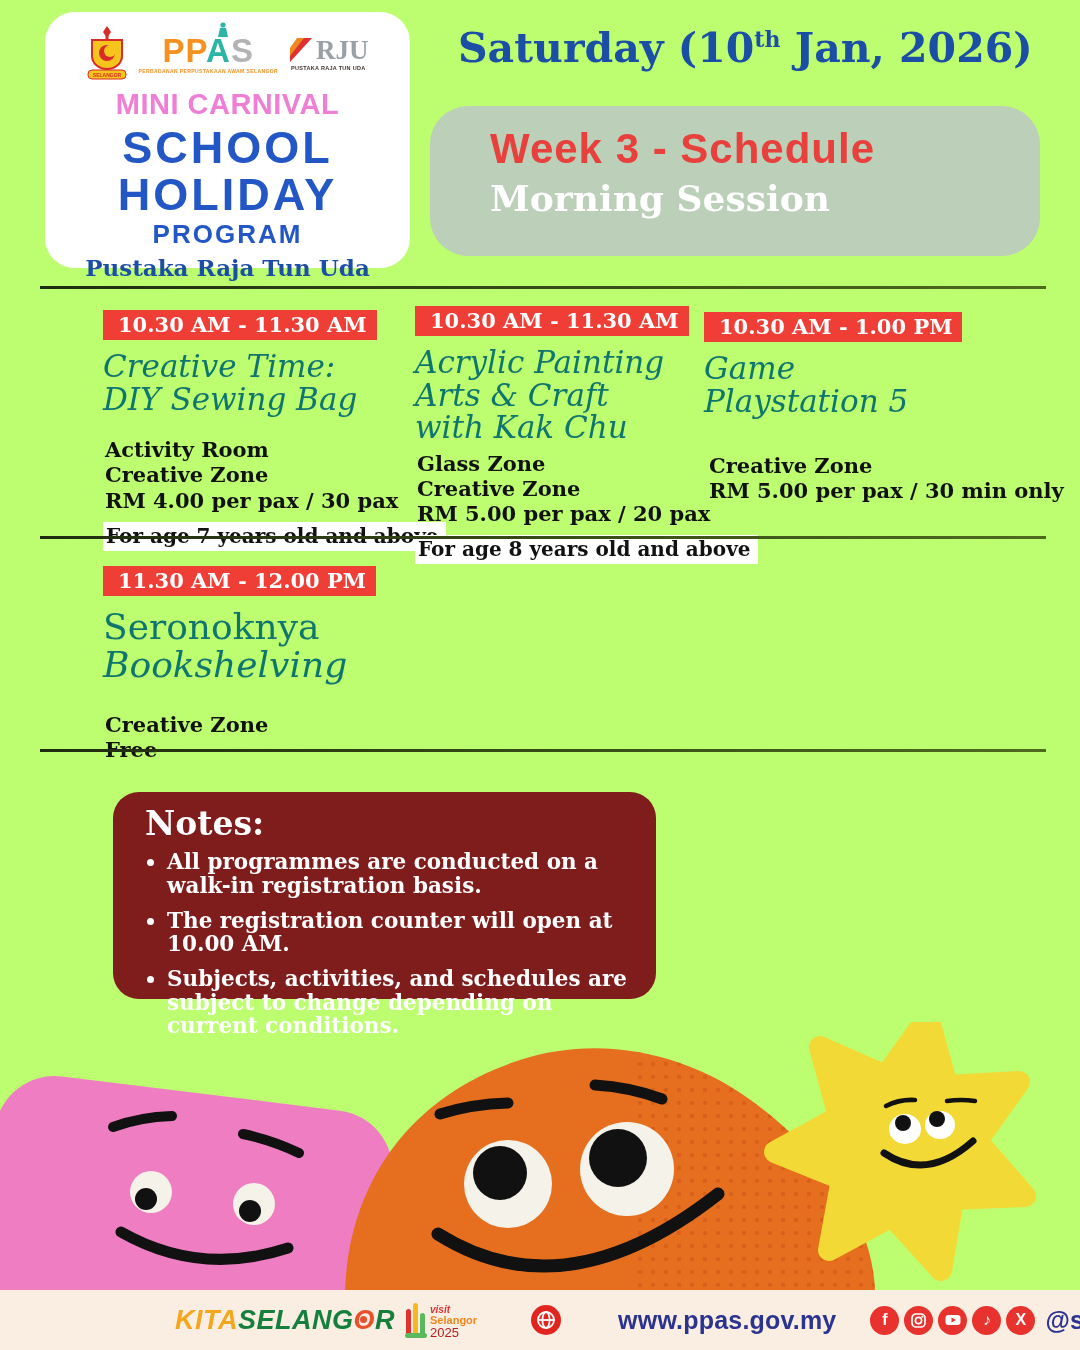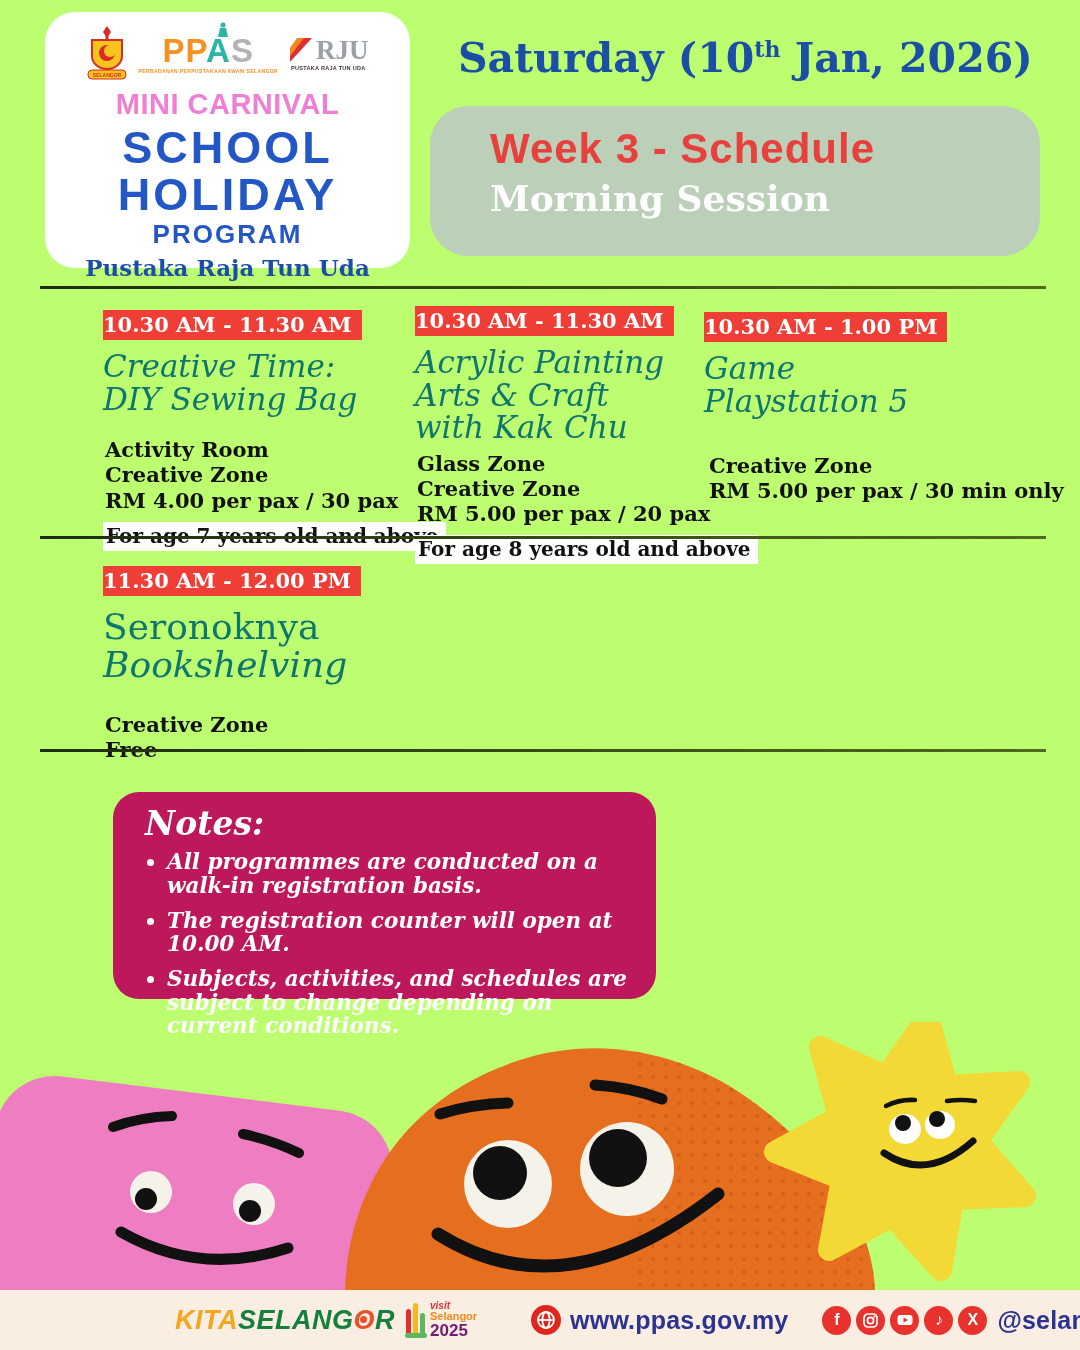--- a/index.html
+++ b/index.html
@@ -19,80 +19,80 @@
   .rju-top{display:flex;align-items:center;gap:2px;}
   .rju-letters{font-family:"Liberation Serif",serif;font-size:27px;color:#9aa0a6;font-weight:bold;letter-spacing:0px;}
   .rju-sub{font-size:5.5px;color:#40342e;font-weight:bold;letter-spacing:.3px;margin-top:2px;white-space:nowrap;}
   .t-pink{color:#ee7fd4;font-weight:900;font-size:29px;letter-spacing:.5px;margin-top:8px;line-height:1;}
   .t-school{color:#2257c5;font-weight:900;font-size:45px;letter-spacing:3px;line-height:1;margin-top:6px;}
   .t-holiday{color:#2257c5;font-weight:900;font-size:45px;letter-spacing:3px;line-height:1;margin-top:2px;}
   .t-program{color:#2257c5;font-weight:900;font-size:26px;letter-spacing:2px;line-height:1;margin-top:4px;}
   .t-library{color:#1a4fa5;font-family:"DejaVu Serif",serif;font-weight:bold;font-size:23px;margin-top:9px;line-height:1;}
 
   
-  .date-title{position:absolute;left:458px;top:38px;width:580px;color:#1a4fa5;
+  .date-title{position:absolute;left:458px;top:28px;width:580px;color:#1a4fa5;
     font-family:"DejaVu Serif",serif;font-weight:bold;font-size:41px;line-height:1;}
   .date-title sup{font-size:22px;}
   .week-box{position:absolute;left:430px;top:106px;width:610px;height:150px;background:#bbcfb9;
     border-radius:38px;box-sizing:border-box;padding:22px 0 0 60px;}
   .week-title{color:#e8403c;font-weight:800;font-size:42px;letter-spacing:1px;line-height:1;}
   .session-title{color:#ffffff;font-family:"DejaVu Serif",serif;font-weight:600;font-size:36px;line-height:1;margin-top:10px;}
 
   
   .divider{position:absolute;left:40px;width:1006px;height:2.5px;
     background:linear-gradient(90deg,#1f2b10,#4e6a1e);}
   .d1{top:286px;} .d2{top:536px;} .d3{top:749px;}
 
   
   .card{position:absolute;}
   .c1{left:103px;top:310px;width:300px;}
   .c2{left:415px;top:306px;width:305px;}
   .c3{left:704px;top:312px;width:325px;}
   .c4{left:103px;top:566px;width:400px;}
   .time-badge{display:inline-block;background:#ef3e36;color:#fff;font-family:"DejaVu Serif",serif;
-    font-weight:bold;font-size:21px;padding:3px 10px 4px 0;line-height:1.1;}
+    font-weight:bold;font-size:21px;padding:3px 10px 4px 15px;line-height:1.1;}
   .card-title{font-family:"DejaVu Serif",serif;font-weight:normal;font-style:italic;font-size:31px;
     line-height:1.05;color:#0f766e;margin-top:10px;}
   .c4 .card-title{font-size:36px;margin-top:12px;}
   .title-upright{font-style:normal;}
   .card-details{font-family:"DejaVu Serif",serif;font-weight:bold;font-size:21px;line-height:1.2;
     color:#111;margin-top:22px;padding-left:2px;white-space:nowrap;}
   .c2 .card-details{margin-top:7px;}
   .c3 .card-details{margin-top:36px;padding-left:5px;}
   .c4 .card-details{margin-top:28px;}
   .age-bar{display:inline-block;background:#ffffff;color:#111;font-family:"DejaVu Serif",serif;
     font-weight:bold;font-size:20px;padding:2px 8px 3px 3px;margin-top:9px;white-space:nowrap;}
 
   
-  .notes-box{position:absolute;left:113px;top:792px;width:543px;height:207px;background:#be185d;
-    border-radius:26px;box-sizing:border-box;color:#fff;padding:14px 28px 0 32px;font-style:italic;}
+  .notes-box{position:absolute;left:113px;top:792px;width:543px;height:207px;background:#7f1d1d;
+    border-radius:26px;box-sizing:border-box;color:#fff;padding:14px 28px 0 32px;}
   .notes-heading{font-family:"DejaVu Serif",serif;font-weight:bold;font-size:33px;line-height:1.1;}
   .notes-list{margin:8px 0 0 0;padding-left:22px;width:478px;}
   .notes-list li{font-family:"DejaVu Serif",serif;font-weight:bold;font-size:21.5px;line-height:1.1;
     margin-bottom:11px;}
 
   
   .chars{position:absolute;left:0;top:1022px;width:1080px;height:268px;}
 
   
   .footer{position:absolute;left:0;bottom:0;width:1080px;height:60px;background:#faeee3;
     display:flex;align-items:center;box-sizing:border-box;padding-left:175px;z-index:5;}
   .brand{font-style:italic;font-weight:900;font-size:27px;letter-spacing:.5px;display:flex;align-items:center;}
   .brand-kita{color:#f2a71f;}
   .brand-sel{color:#15803d;}
   .pin-o{position:relative;color:#e8512b;display:inline-block;}
   .pin-dot{position:absolute;left:50%;top:46%;width:7px;height:7px;margin:-3px 0 0 -4px;border-radius:50%;background:#e8512b;}
   .visit-logo{display:flex;align-items:flex-end;gap:3px;margin-left:10px;}
   .visit-text{display:flex;flex-direction:column;line-height:1;}
   .visit-l1{color:#e03131;font-size:10px;font-weight:bold;font-style:italic;}
   .visit-l2{color:#f0871f;font-size:11px;font-weight:bold;}
-  .visit-l3{color:#701a75;font-size:17px;font-weight:700;}
+  .visit-l3{color:#b91c1c;font-size:13px;font-weight:400;}
   .red-divider{width:3px;height:36px;background:#d93a35;margin:0 26px 0 28px;}
   .site-group{display:flex;align-items:center;gap:9px;}
-  .site-text,.handle-text{color:#2b3390;font-weight:bold;font-size:25px;letter-spacing:.2px;}
+  .site-text,.handle-text{color:#2b3390;font-weight:bold;font-size:25px;letter-spacing:.2px;margin-left:48px;}
   .social-row{display:flex;align-items:center;gap:5px;margin-left:34px;}
   .s-icon{width:29px;height:29px;border-radius:50%;background:#e8322d;color:#fff;display:flex;
     align-items:center;justify-content:center;font-weight:bold;font-size:16px;line-height:1;}
   .handle-text{margin-left:10px;}
 </style>
 </head>
 <body>
 
 <div id="poster">
 

